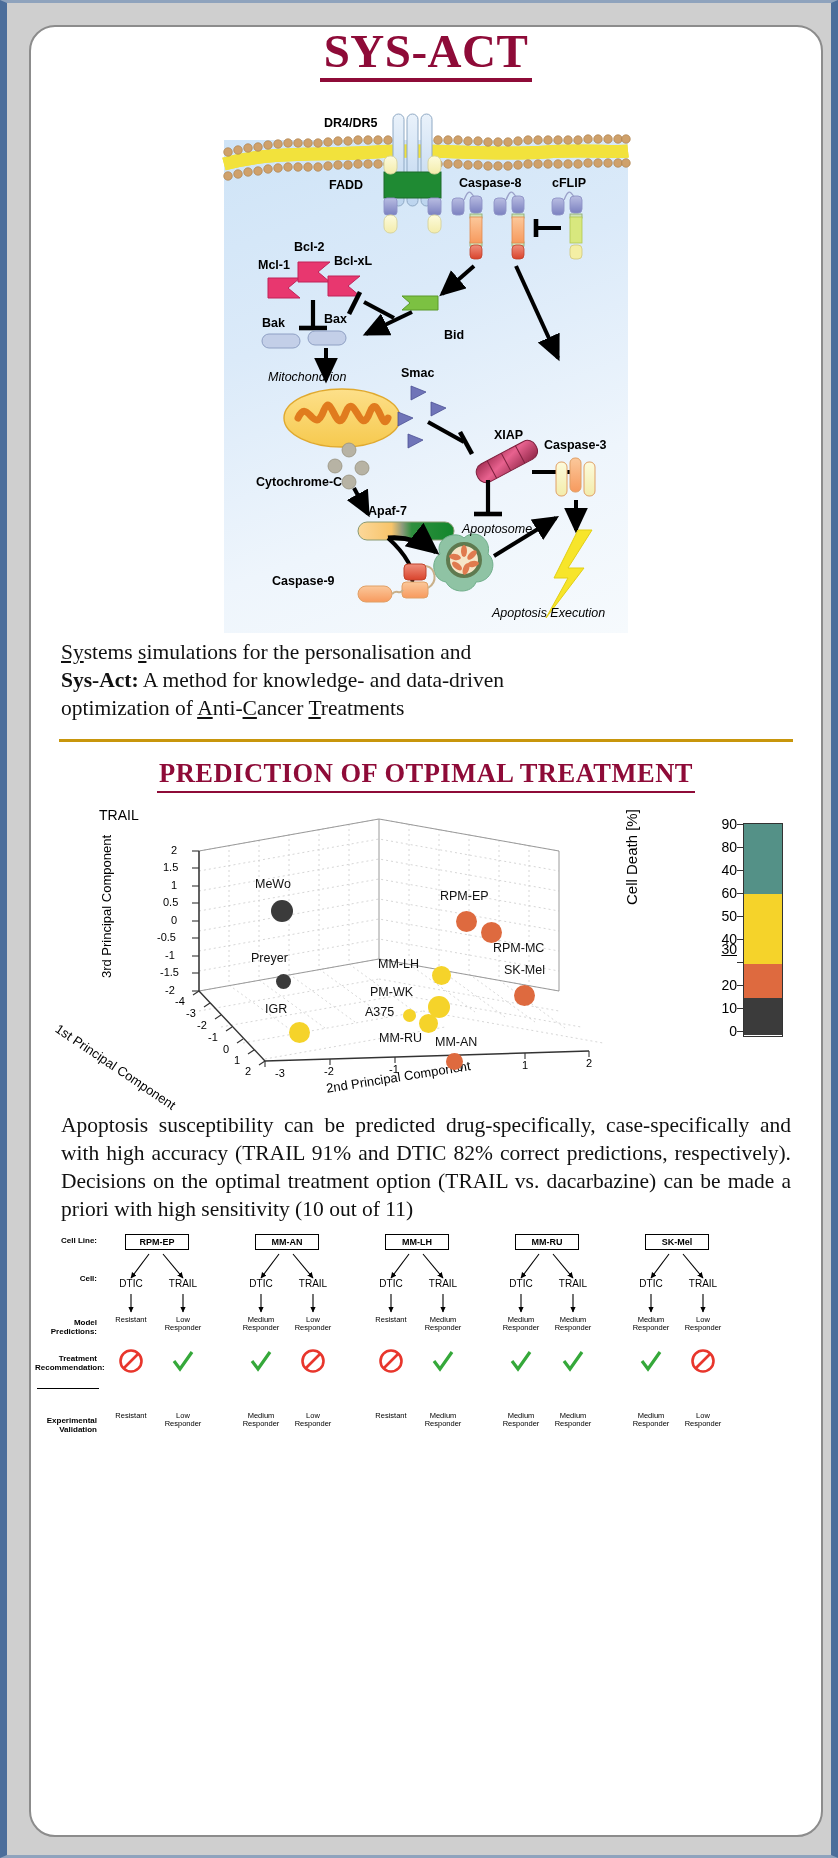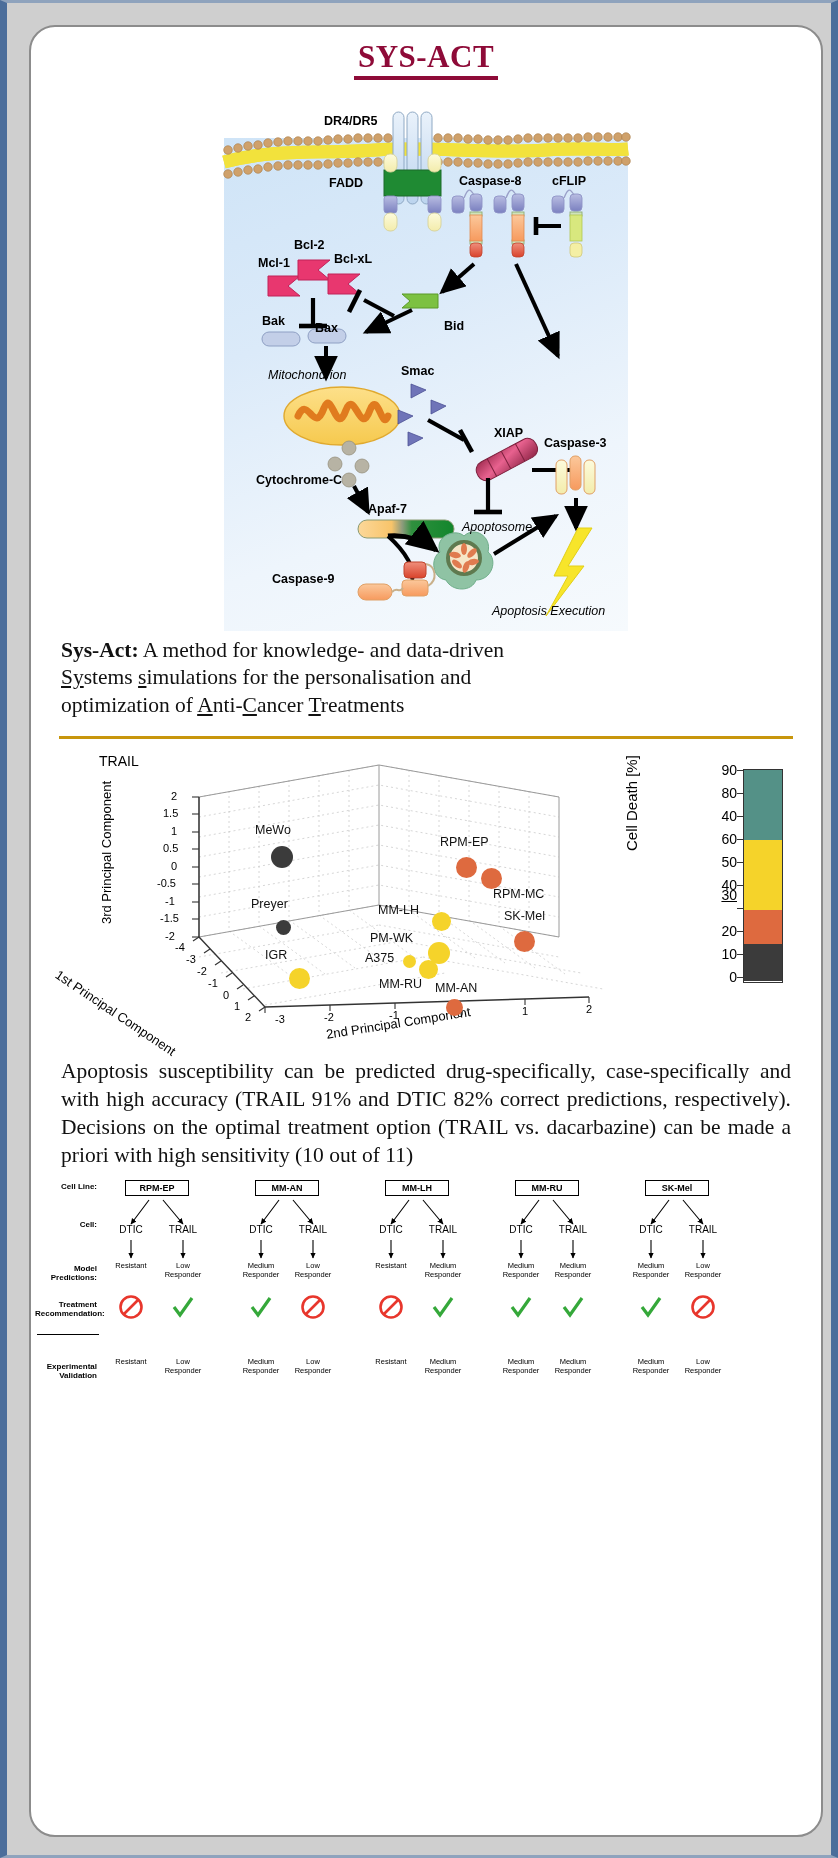--- a/index.html
+++ b/index.html
@@ -23,21 +23,21 @@
     background:#ffffff;border:2px solid #8c8c8c;border-radius:26px;
     box-sizing:border-box;overflow:hidden;
   }
 
   
   .big-title{
     text-align:center;color:#8e0b38;font-weight:bold;
     font-family:"Liberation Serif",serif;
     letter-spacing:.5px;
   }
-  #sysact-title{font-size:31px;margin-top:14px;line-height:1.05;}
+  #sysact-title{font-size:47px;line-height:1.05;}
   #sysact-title span{border-bottom:4px solid #8e0b38;padding:0 4px 2px 4px;display:inline-block;}
 
   
   #pathway{
     position:relative;margin:8px auto 0 auto;width:420px;height:545px;
   }
   #cell{
     position:absolute;left:8px;top:50px;width:404px;height:493px;
     background:linear-gradient(160deg,#cfe4f7 0%,#dbeaf9 35%,#eef5fc 70%,#f6fafd 100%);
   }
@@ -415,48 +415,51 @@
         <path d="M362,440 L338,488 L352,488 L330,528 L368,478 L352,478 L376,440 Z" fill="#f7e52a" stroke="#e2cf16" stroke-width="1"></path>
       </svg>
 
       <div class="lbl" style="left:108px;top:26px;">DR4/DR5</div>
       <div class="lbl" style="left:113px;top:88px;">FADD</div>
       <div class="lbl" style="left:243px;top:86px;">Caspase-8</div>
       <div class="lbl" style="left:336px;top:86px;">cFLIP</div>
       <div class="lbl" style="left:42px;top:168px;">Mcl-1</div>
       <div class="lbl" style="left:78px;top:150px;">Bcl-2</div>
       <div class="lbl" style="left:118px;top:164px;">Bcl-xL</div>
-      <div class="lbl" style="left:228px;top:231px;">Bid</div>
+      <div class="lbl" style="left:228px;top:238px;">Bid</div>
       <div class="lbl" style="left:46px;top:226px;">Bak</div>
-      <div class="lbl" style="left:99px;top:222px;margin-top:11px;">Bax</div>
+      <div class="lbl" style="left:108px;top:222px;">Bax</div>
       <div class="lbl ital" style="left:52px;top:280px;">Mitochondrion</div>
       <div class="lbl" style="left:185px;top:276px;">Smac</div>
       <div class="lbl" style="left:278px;top:338px;">XIAP</div>
       <div class="lbl" style="left:328px;top:348px;">Caspase-3</div>
       <div class="lbl" style="left:40px;top:385px;">Cytochrome-C</div>
       <div class="lbl" style="left:152px;top:414px;">Apaf-7</div>
       <div class="lbl ital" style="left:246px;top:432px;">Apoptosome</div>
       <div class="lbl" style="left:56px;top:484px;">Caspase-9</div>
       <div class="lbl ital" style="left:276px;top:516px;">Apoptosis Execution</div>
     </div>
 
     <div class="caption" style="margin-top:4px;">
+      <div style="display:flex;justify-content:space-between;">
+        <span><span class="u">Sy</span><span>stems </span><span class="u">s</span><span>imulations for the personalisation and</span></span>
+      </div>
       <div>
         <b>Sys-Act:</b><span> A method for knowledge- and data-driven</span>
-      </div>
-      <div style="display:flex;justify-content:space-between;">
-        <span><span class="u">Sy</span><span>stems </span><span class="u">s</span><span>imulations for the personalisation and</span></span>
       </div>
       <div>
         <span>optimization of </span><span class="u">A</span><span>nti-</span><span class="u">C</span><span>ancer </span><span class="u">T</span><span>reatments</span>
       </div>
     </div>
 
     <div class="divider"></div>
 
+    <div class="big-title" id="pred-title">
+      <span>PREDICTION OF OTPIMAL TREATMENT</span>
+    </div>
 
     <div id="plotwrap">
 
       <div id="trail-label">TRAIL</div>
 
       <div id="scatter">
         <svg viewBox="0 0 560 290" style="position:absolute;left:0;top:0;width:560px;height:290px;overflow:visible;">
 
           <g stroke="#cccccc" stroke-width="0.8" stroke-dasharray="2,3" fill="none">
 

